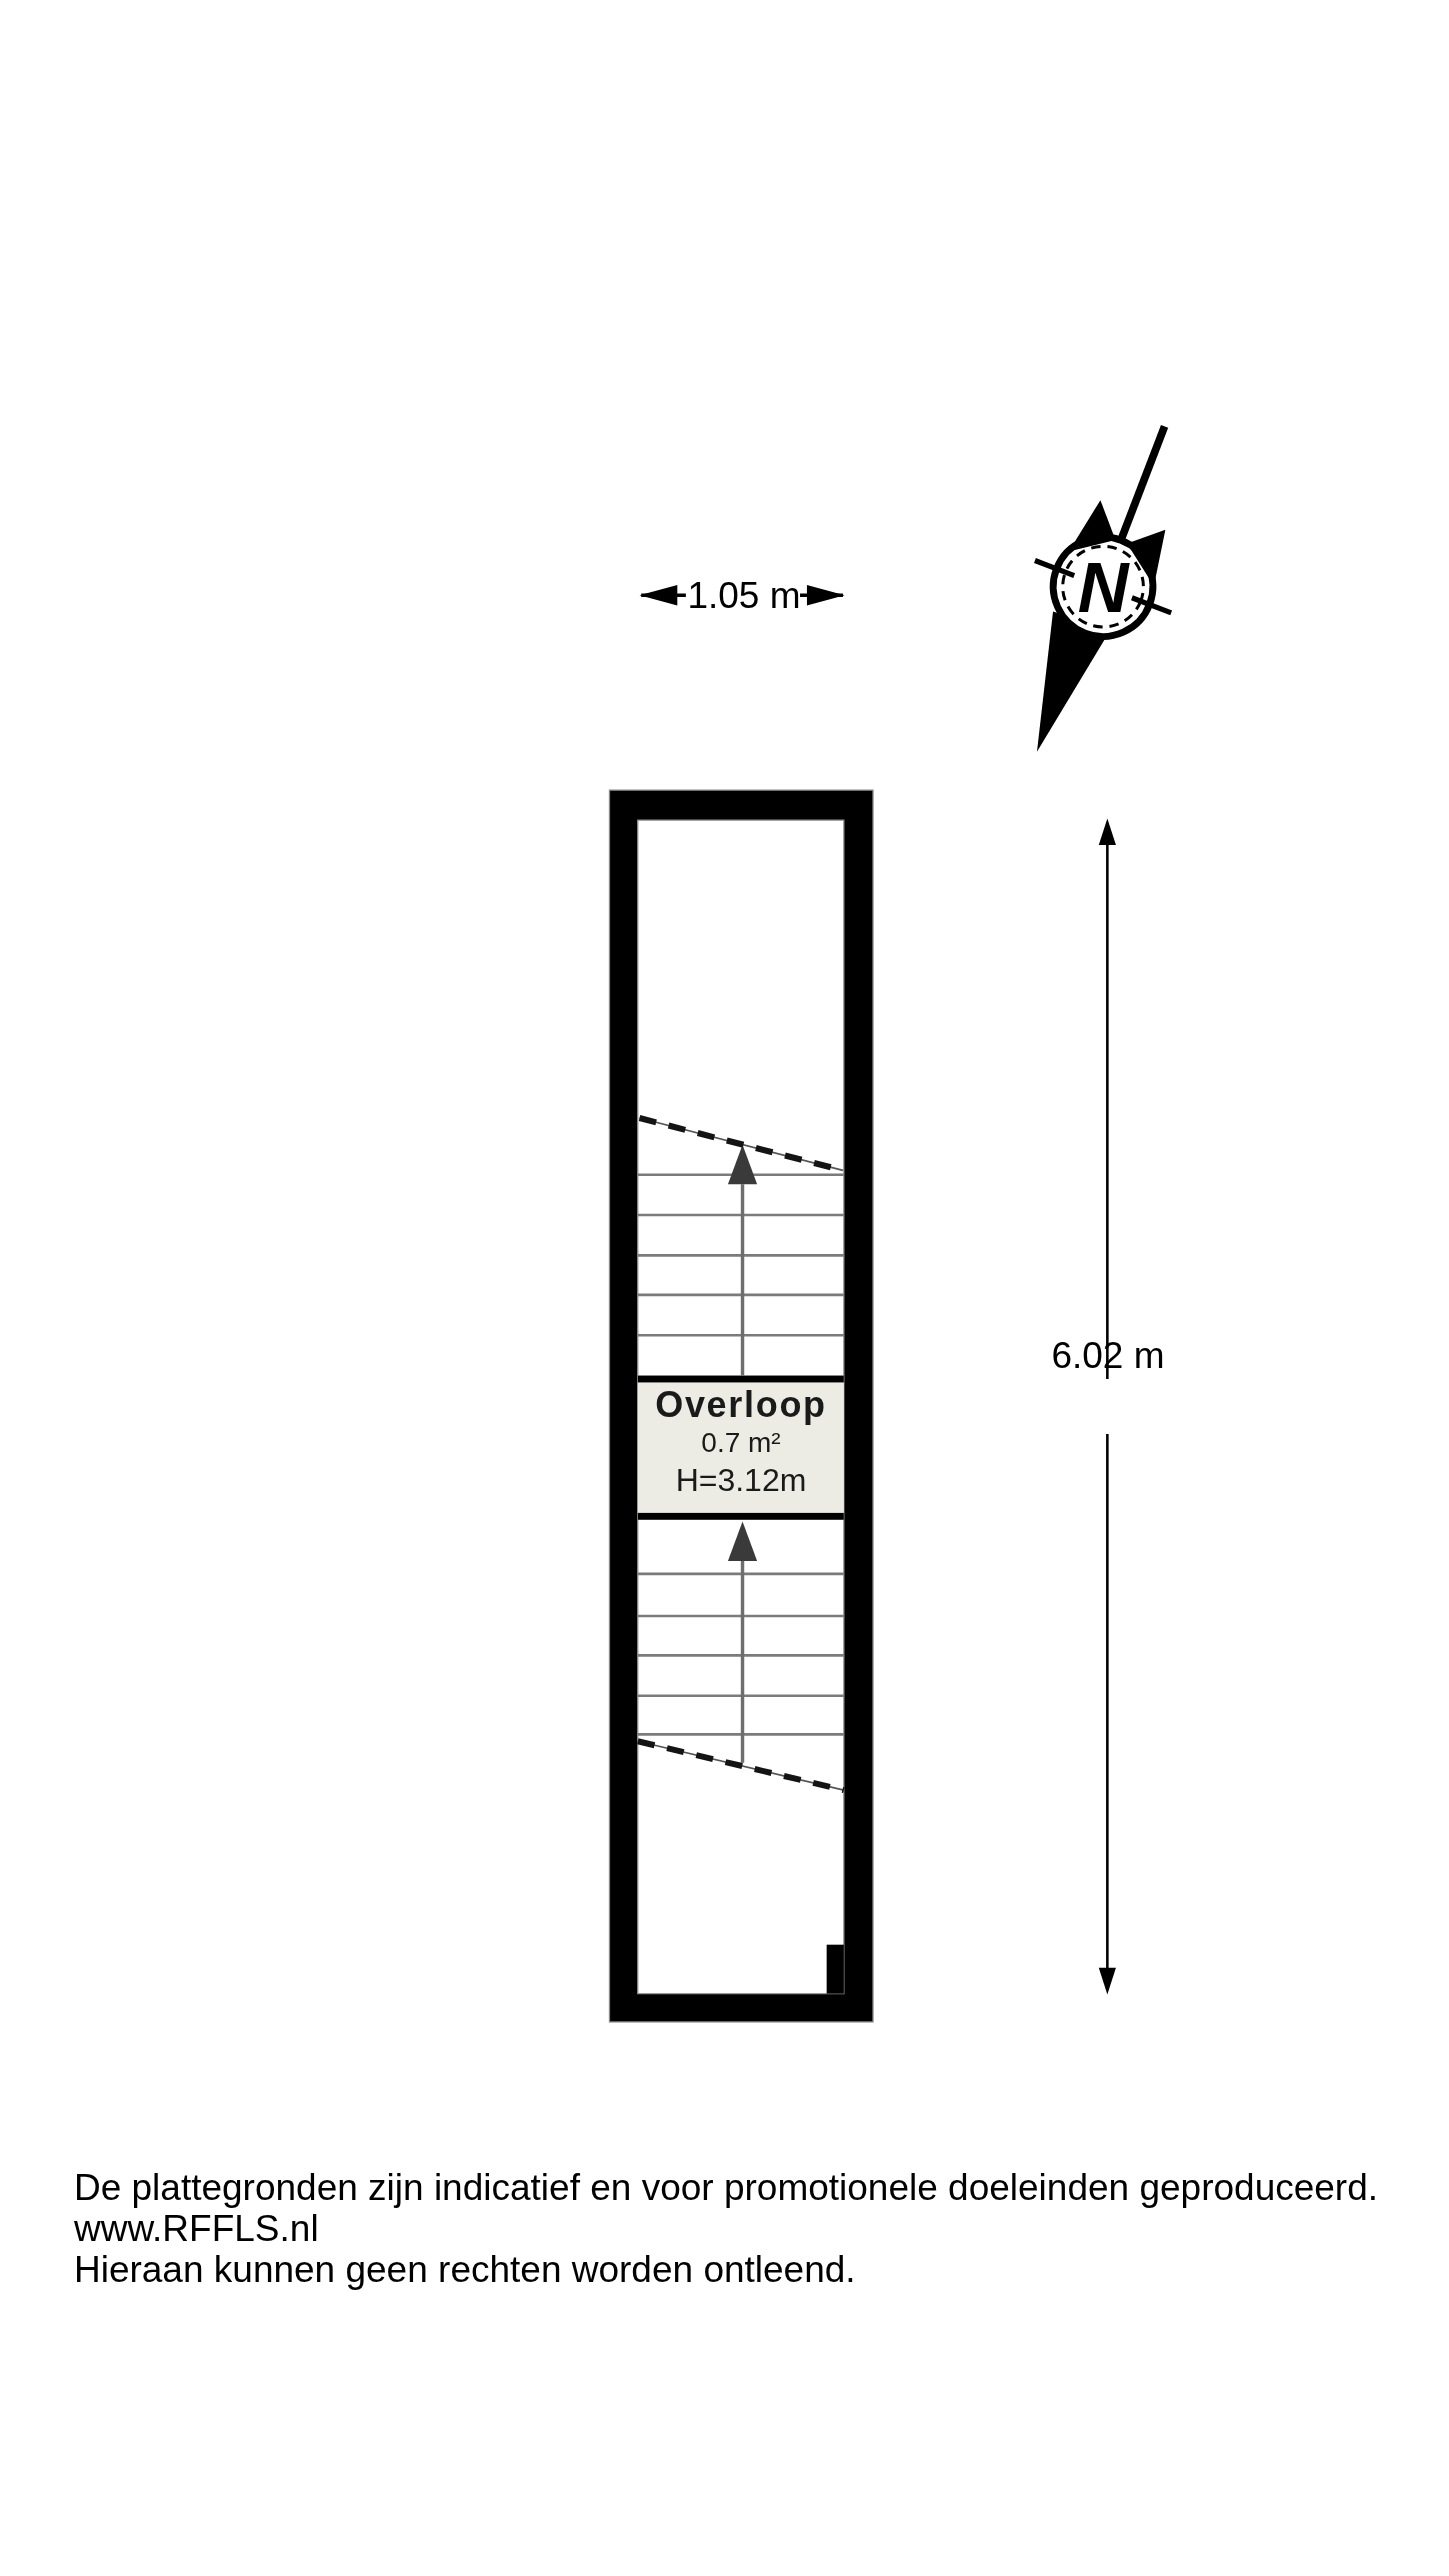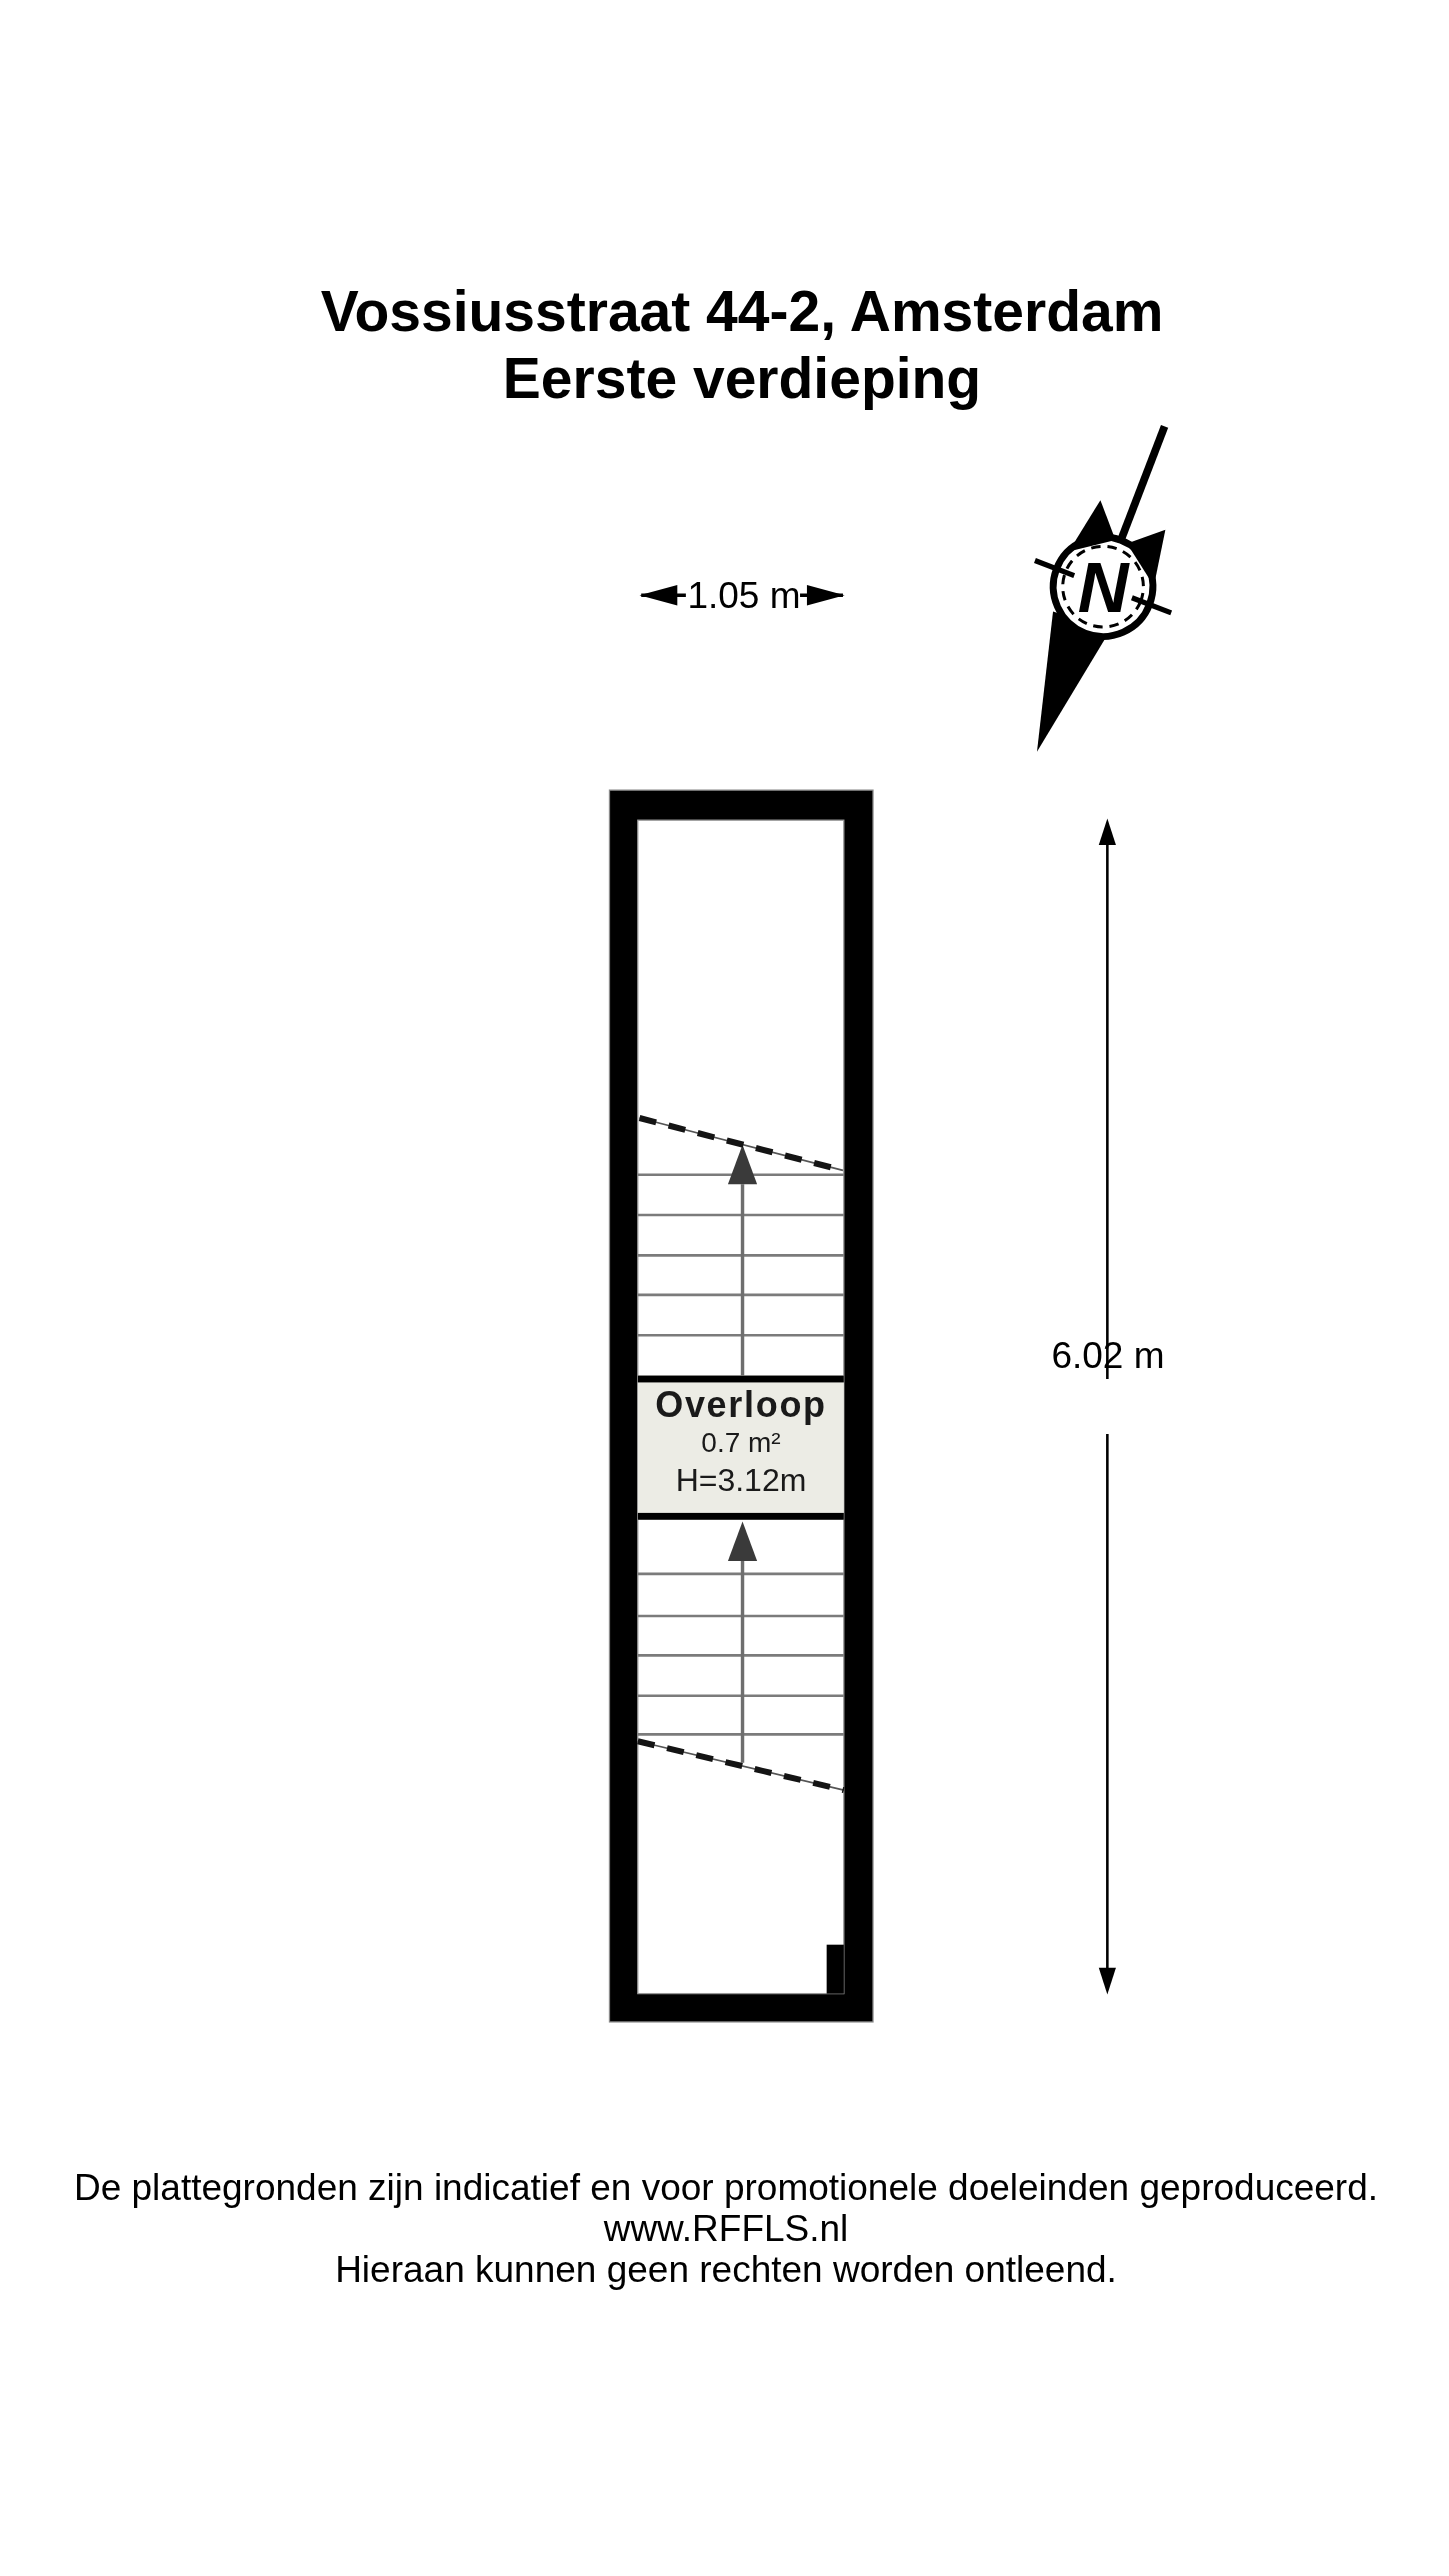--- a/index.html
+++ b/index.html
@@ -55,21 +55,20 @@
     white-space:nowrap;
     color:var(--text_color);
   }
   .room-name{font-size:36px;line-height:39px;letter-spacing:1.7px;font-weight:bold;}
   .room-area{font-size:28px;line-height:38px;}
   .room-height{font-size:32px;line-height:36px;}
   .footer{
     position:absolute;
     left:726px;top:2167px;
     transform:translateX(-50%);
-    text-align:center;
     white-space:nowrap;
     font-size:37px;
     line-height:41px;
     color:#000;
   }
   
   .wall-fill{fill:var(--wall);stroke:#8A8A8A;stroke-width:1.5;}
   .interior-fill{fill:#ffffff;stroke:var(--hairline);stroke-width:1.5;}
   .notch-fill{fill:var(--wall);stroke:none;}
   .tread{stroke:var(--stair_gray);stroke-width:3;}
@@ -93,24 +92,20 @@
     font-size:82px;
     fill:#000;
     text-anchor:middle;
   }
 </style>
 </head>
 <body>
 
 <div class="page">
 
-  <div class="title-block">
-    <div>Vossiusstraat 44-2, Amsterdam</div>
-    <div>Eerste verdieping</div>
-  </div>
 
   <svg class="drawing" viewBox="0 0 1688 3000" xmlns="http://www.w3.org/2000/svg">
 
     <g>
       <rect class="wall-fill" x="710" y="920" width="307" height="1435"></rect>
       <rect class="interior-fill" x="743" y="955" width="240" height="1367"></rect>
       <rect class="notch-fill" x="963" y="2265" width="20" height="57"></rect>
     </g>
 
     <g>

